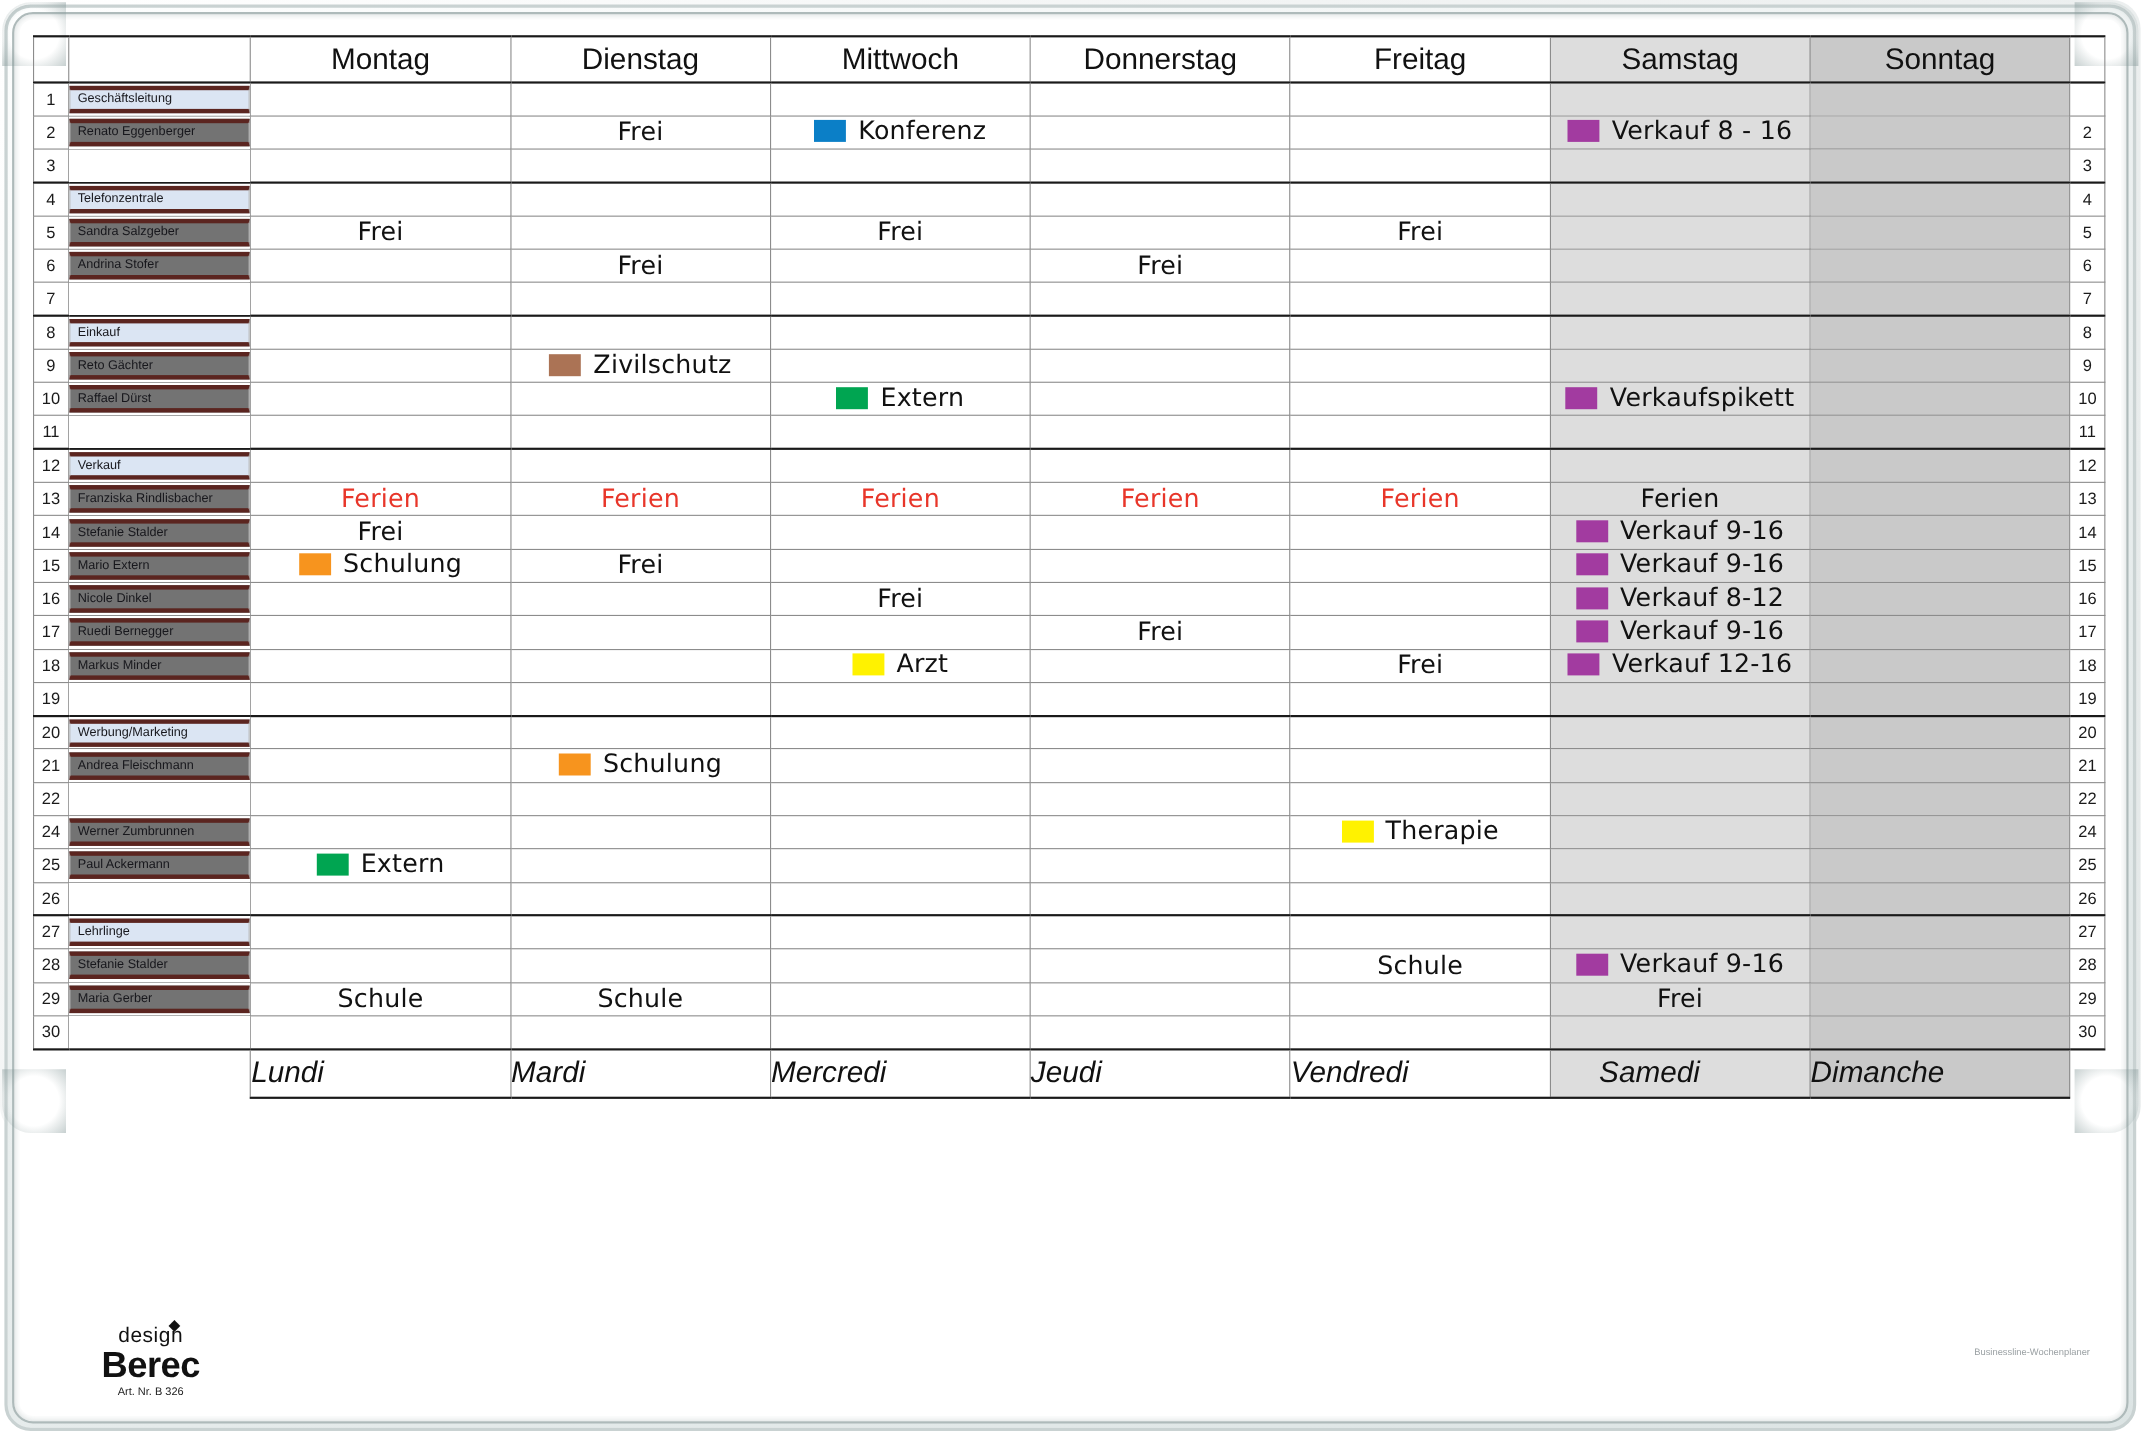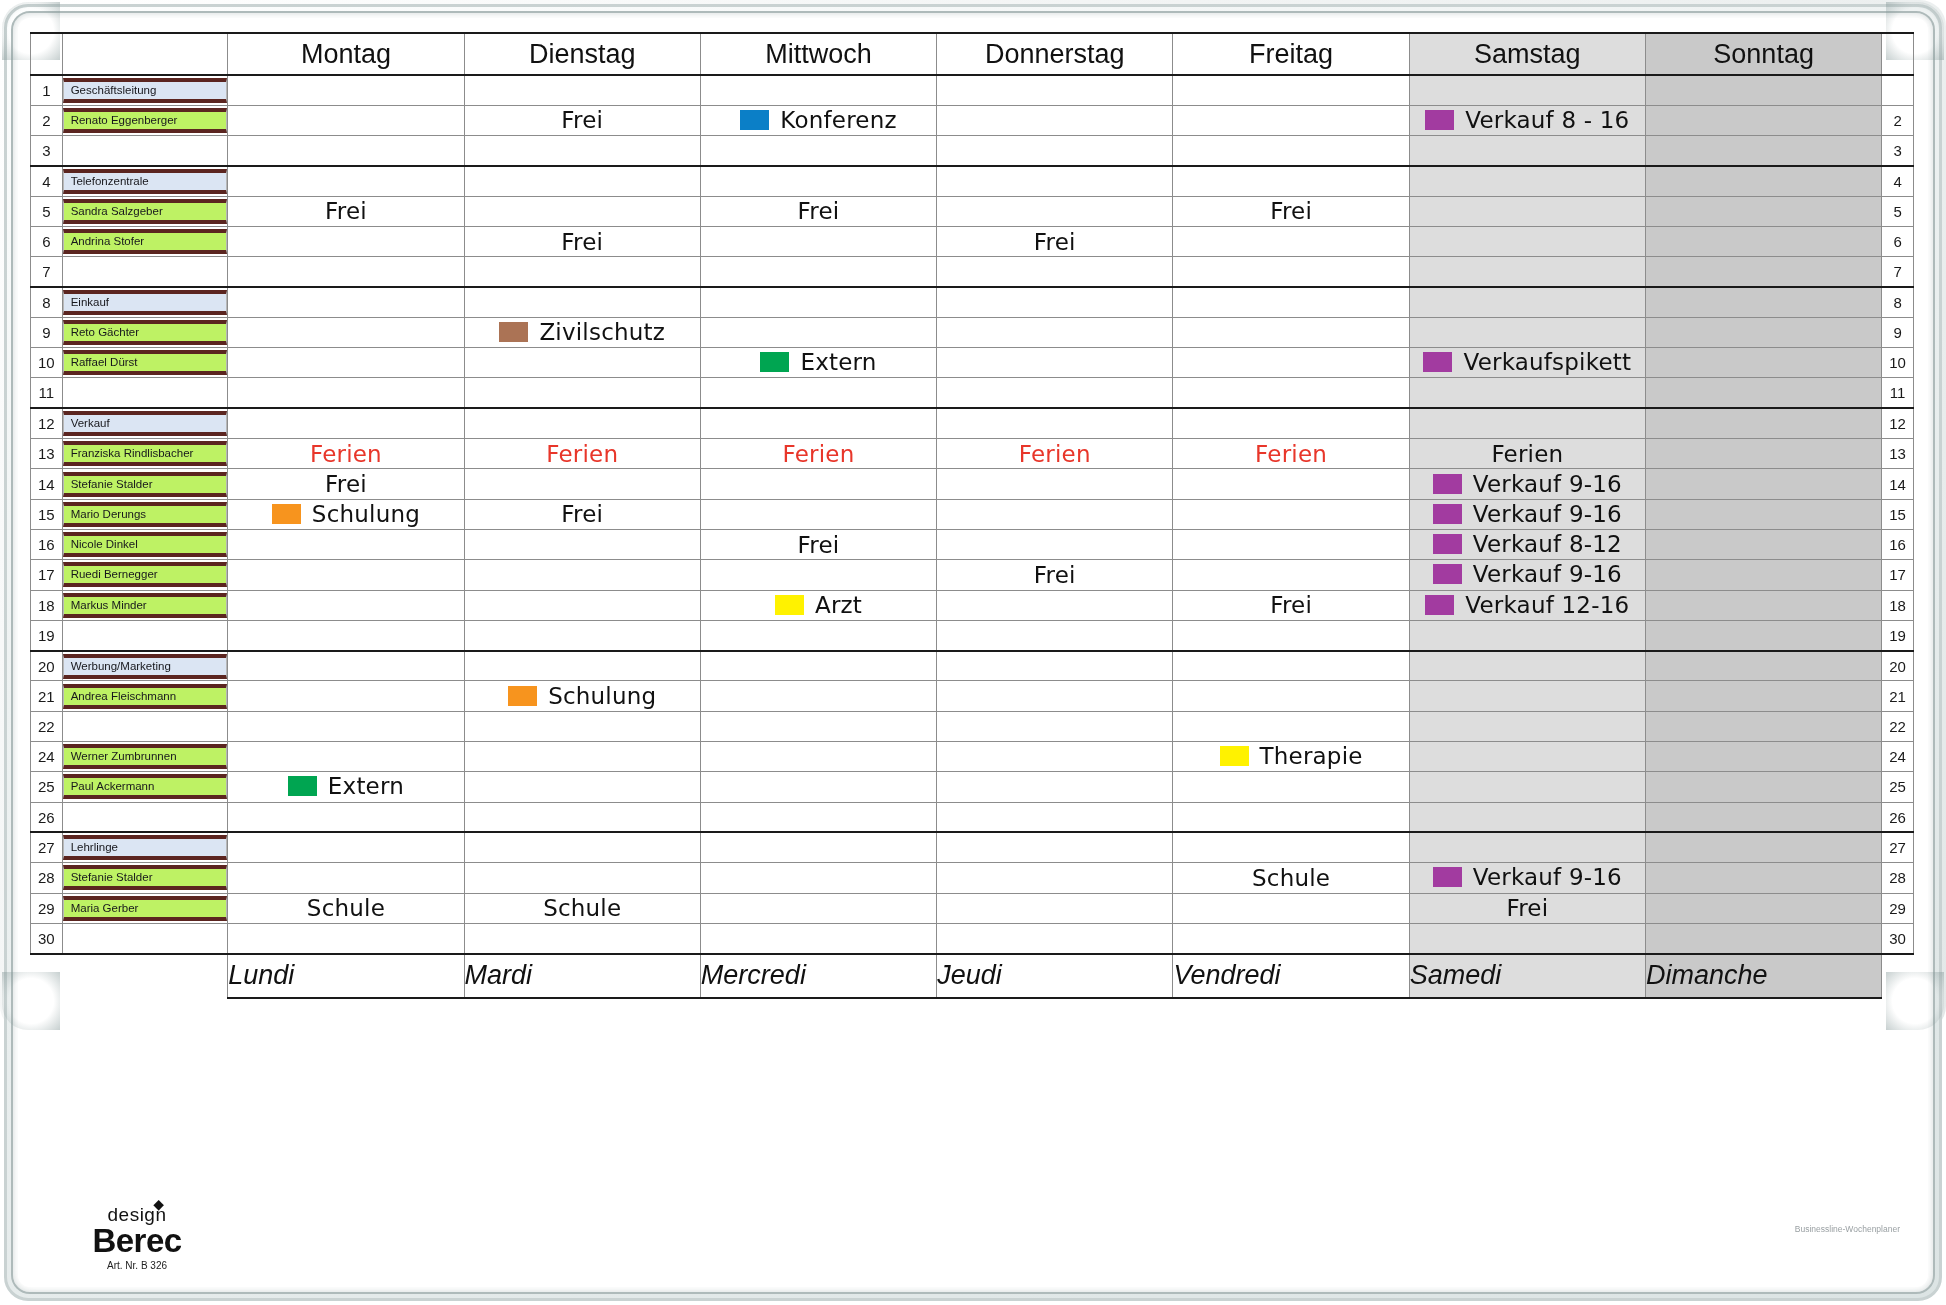--- a/index.html
+++ b/index.html
@@ -128,21 +128,21 @@
   .day-cell.sun { background: #c9c9c9; }
 
   
   .row.group-start td { border-top: 2px solid #1a1a1a; }
 
   
   .magnet {
     display: block;
     width: 100%;
     box-sizing: border-box;
-    background: #bef264;
+    background: #737373;
     border-left: 1px solid #b8b8b8;
     border-right: 1px solid #b8b8b8;
     border-top: 4px solid #5b2520;
     border-bottom: 4px solid #5b2520;
     font-size: 11.5px;
     color: #17171c;
     line-height: 17px;
     height: 25px;
     padding: 0 0 0 7px;
     text-align: left;
@@ -178,21 +178,21 @@
   .foot-cell {
     text-align: left;
     font-size: 27px;
     font-style: italic;
     color: #111;
     font-family: "Liberation Sans", sans-serif;
     border-top: 2px solid #1a1a1a !important;
     border-bottom: 2px solid #1a1a1a !important;
     background: #ffffff;
   }
-  .foot-cell.sat { background: #dddddd; }
+  .foot-cell.sat { background: #dddddd; padding-left: 44px; }
   .foot-cell.sun { background: #c9c9c9; }
   .foot-blank { border: none !important; background: transparent; }
 
   
   .row.last td { border-bottom: 2px solid #1a1a1a; }
 
   
   .brand {
     position: absolute;
     left: 52px;
@@ -509,21 +509,21 @@
           <td class="day-cell sat"><span class="entry">
               <span class="chip" style="background: rgb(162, 59, 160);"></span>
               <span>Verkauf 9-16</span>
             </span></td>
           <td class="day-cell sun"></td>
           <td class="num-cell">14</td>
         </tr>
         <tr class="row">
           <td class="num-cell">15</td>
           <td class="name-cell">
-            <span class="magnet">Mario Derungs</span>
+            <span class="magnet">Mario Extern</span>
           </td>
           <td class="day-cell"><span class="entry">
               <span class="chip" style="background: rgb(247, 148, 30);"></span>
               <span>Schulung</span>
             </span></td>
           <td class="day-cell"><span class="entry">
               <span>Frei</span>
             </span></td>
           <td class="day-cell"></td>
           <td class="day-cell"></td>

